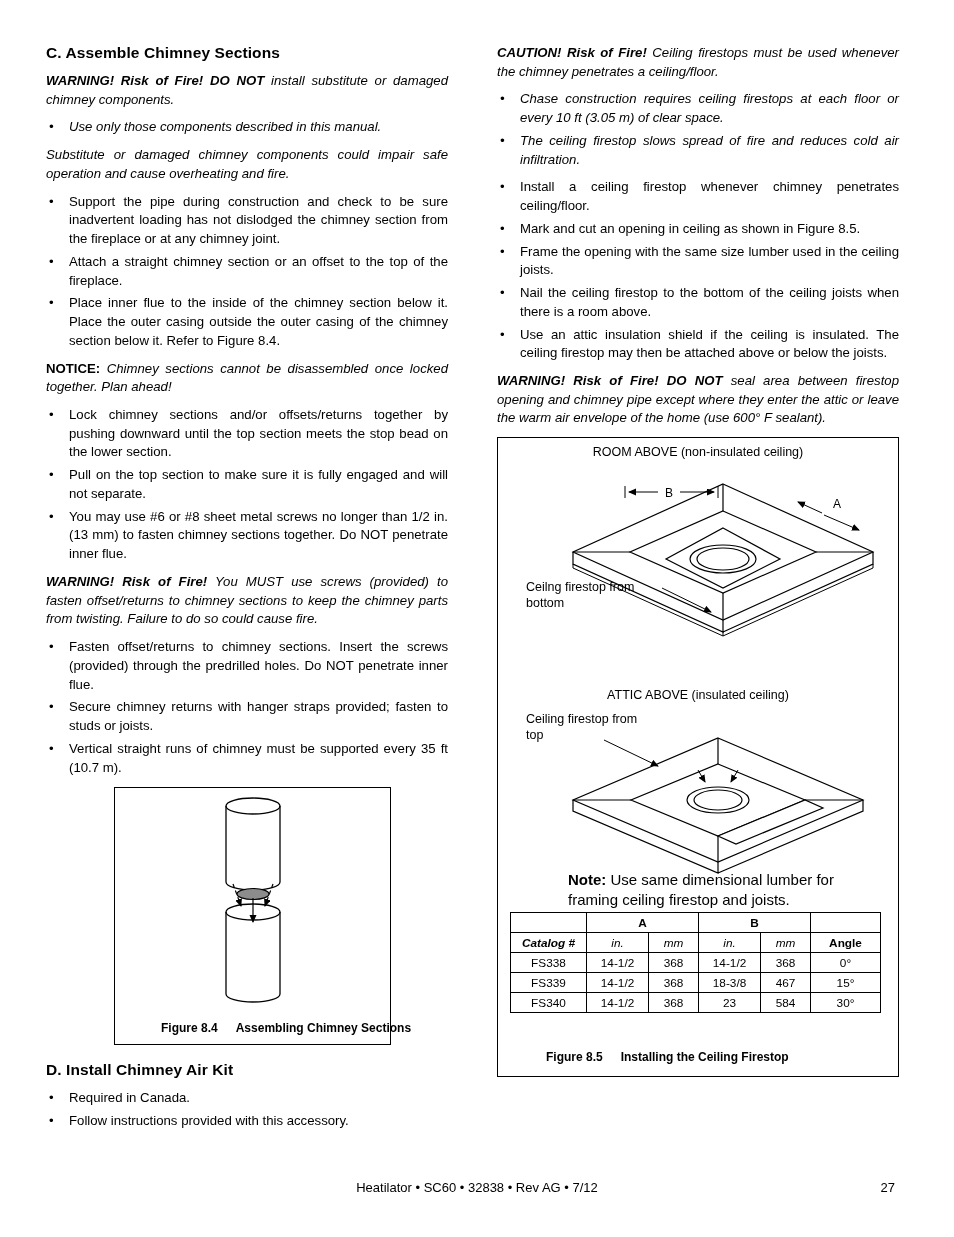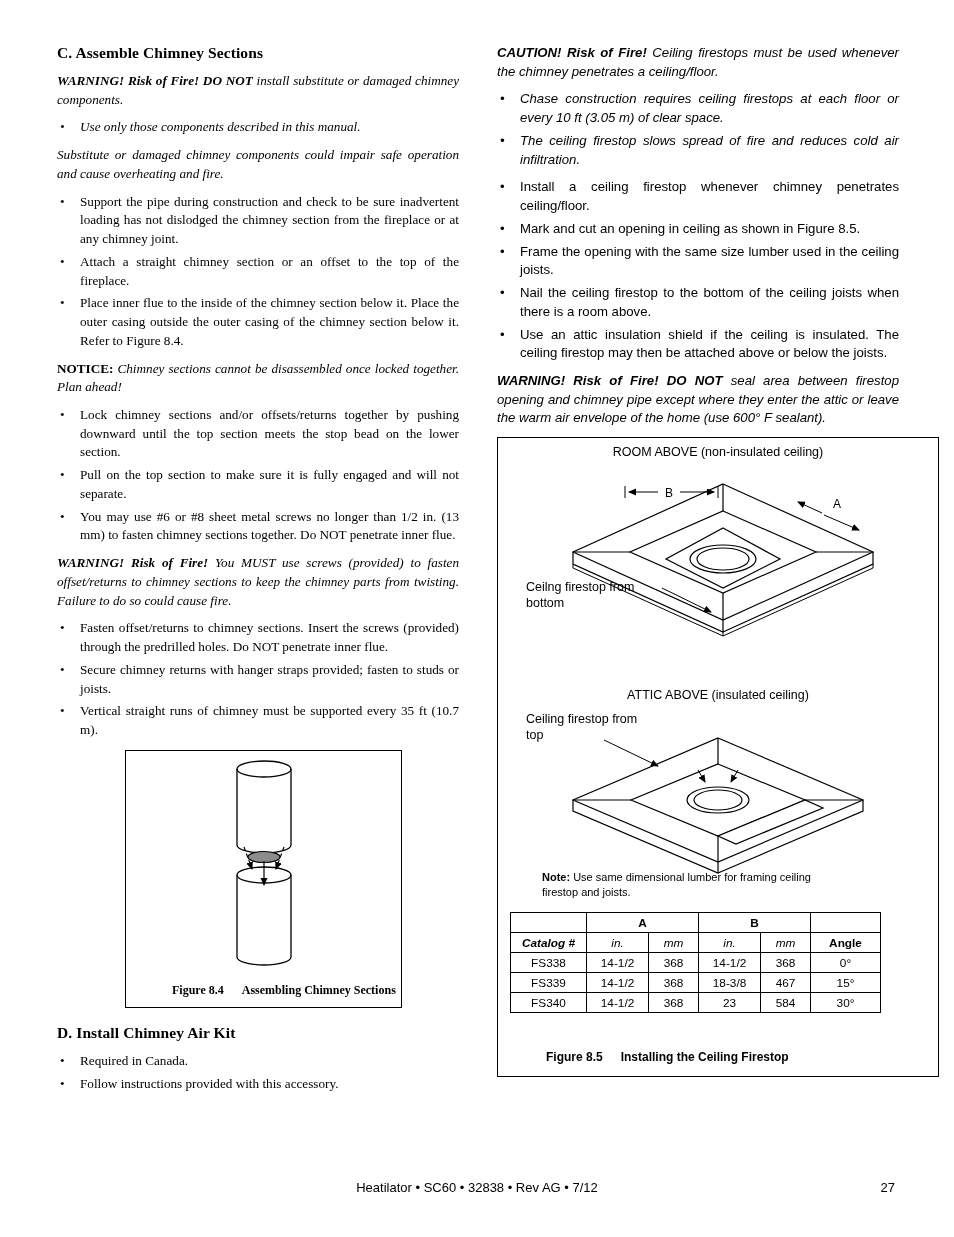--- a/index.html
+++ b/index.html
@@ -2,21 +2,21 @@
 <html><head>
 <meta charset="utf-8">
 <style>
   * { margin:0; padding:0; box-sizing:border-box; }
   html,body { width:954px; height:1237px; }
   body {
     background:#ffffff; color:#000000; position:relative; overflow:hidden;
     font-family:"Liberation Sans", sans-serif;
   }
   .col { position:absolute; top:44px; width:402px; }
-  .col-left  { left:57px;font-family:Liberation Serif, serif; }
+  .col-left  { left:46px; }
   .col-right { left:497px; }
 
   h2.sec-title { font-size:15.5px; font-weight:bold; margin:0 0 10px 0; letter-spacing:.1px; }
   .col-right h2.sec-title { margin-bottom:22px; }
 
   p.body { font-size:13.2px; line-height:1.42; text-align:justify; margin:0 0 9px 0; }
   .i  { font-style:italic; }
   .b  { font-weight:bold; }
   .bi { font-weight:bold; font-style:italic; }
 
@@ -29,25 +29,25 @@
   ul.bullets.italic li { font-style:italic; }
 
   .indent { margin:3px 0 12px 22px; }
 
   .figbox { border:1.5px solid #000; position:relative; background:#fff; }
   .fig84 { width:277px; height:258px; margin:10px 0 16px 68px; }
   .fig84 svg { position:absolute; left:48px; top:6px; }
   .fig-caption { position:absolute; left:10px; bottom:9px; font-size:12px; font-weight:bold; white-space:nowrap; }
   .fig-caption .cap-label { margin-right:18px;padding-left:36px; }
 
-  .fig85 { width:442px; height:640px; margin-top:0; }
+  .fig85 { width:402px; height:640px; margin-top:0; }
   .fig85 .center-label { position:absolute; left:0; width:100%; text-align:center; font-size:12.5px; }
   .fig85 .side-label { position:absolute; font-size:12.5px; text-align:left; line-height:1.25; }
   .fig85 svg.iso { position:absolute; }
-  .fig85 .note { position:absolute; left:44px; top:432px; width:272px; font-size:11px; line-height:1.3; }
+  .fig85 .note { position:absolute; left:70px; top:432px; width:272px; font-size:15px; line-height:1.3; }
 
   table.sizetable { border-collapse:collapse; position:absolute; left:12px; top:474px; font-size:11.8px; background:#fff; }
   table.sizetable th, table.sizetable td {
     border:1px solid #000; text-align:center; padding:2px 4px; height:20px; font-weight:normal;
   }
   table.sizetable th.hd { font-weight:bold; }
   table.sizetable .w-cat { width:76px;font-style:italic; }
   table.sizetable .w-in  { width:62px; }
   table.sizetable .w-mm  { width:50px; }
   table.sizetable .w-ang { width:70px; }

